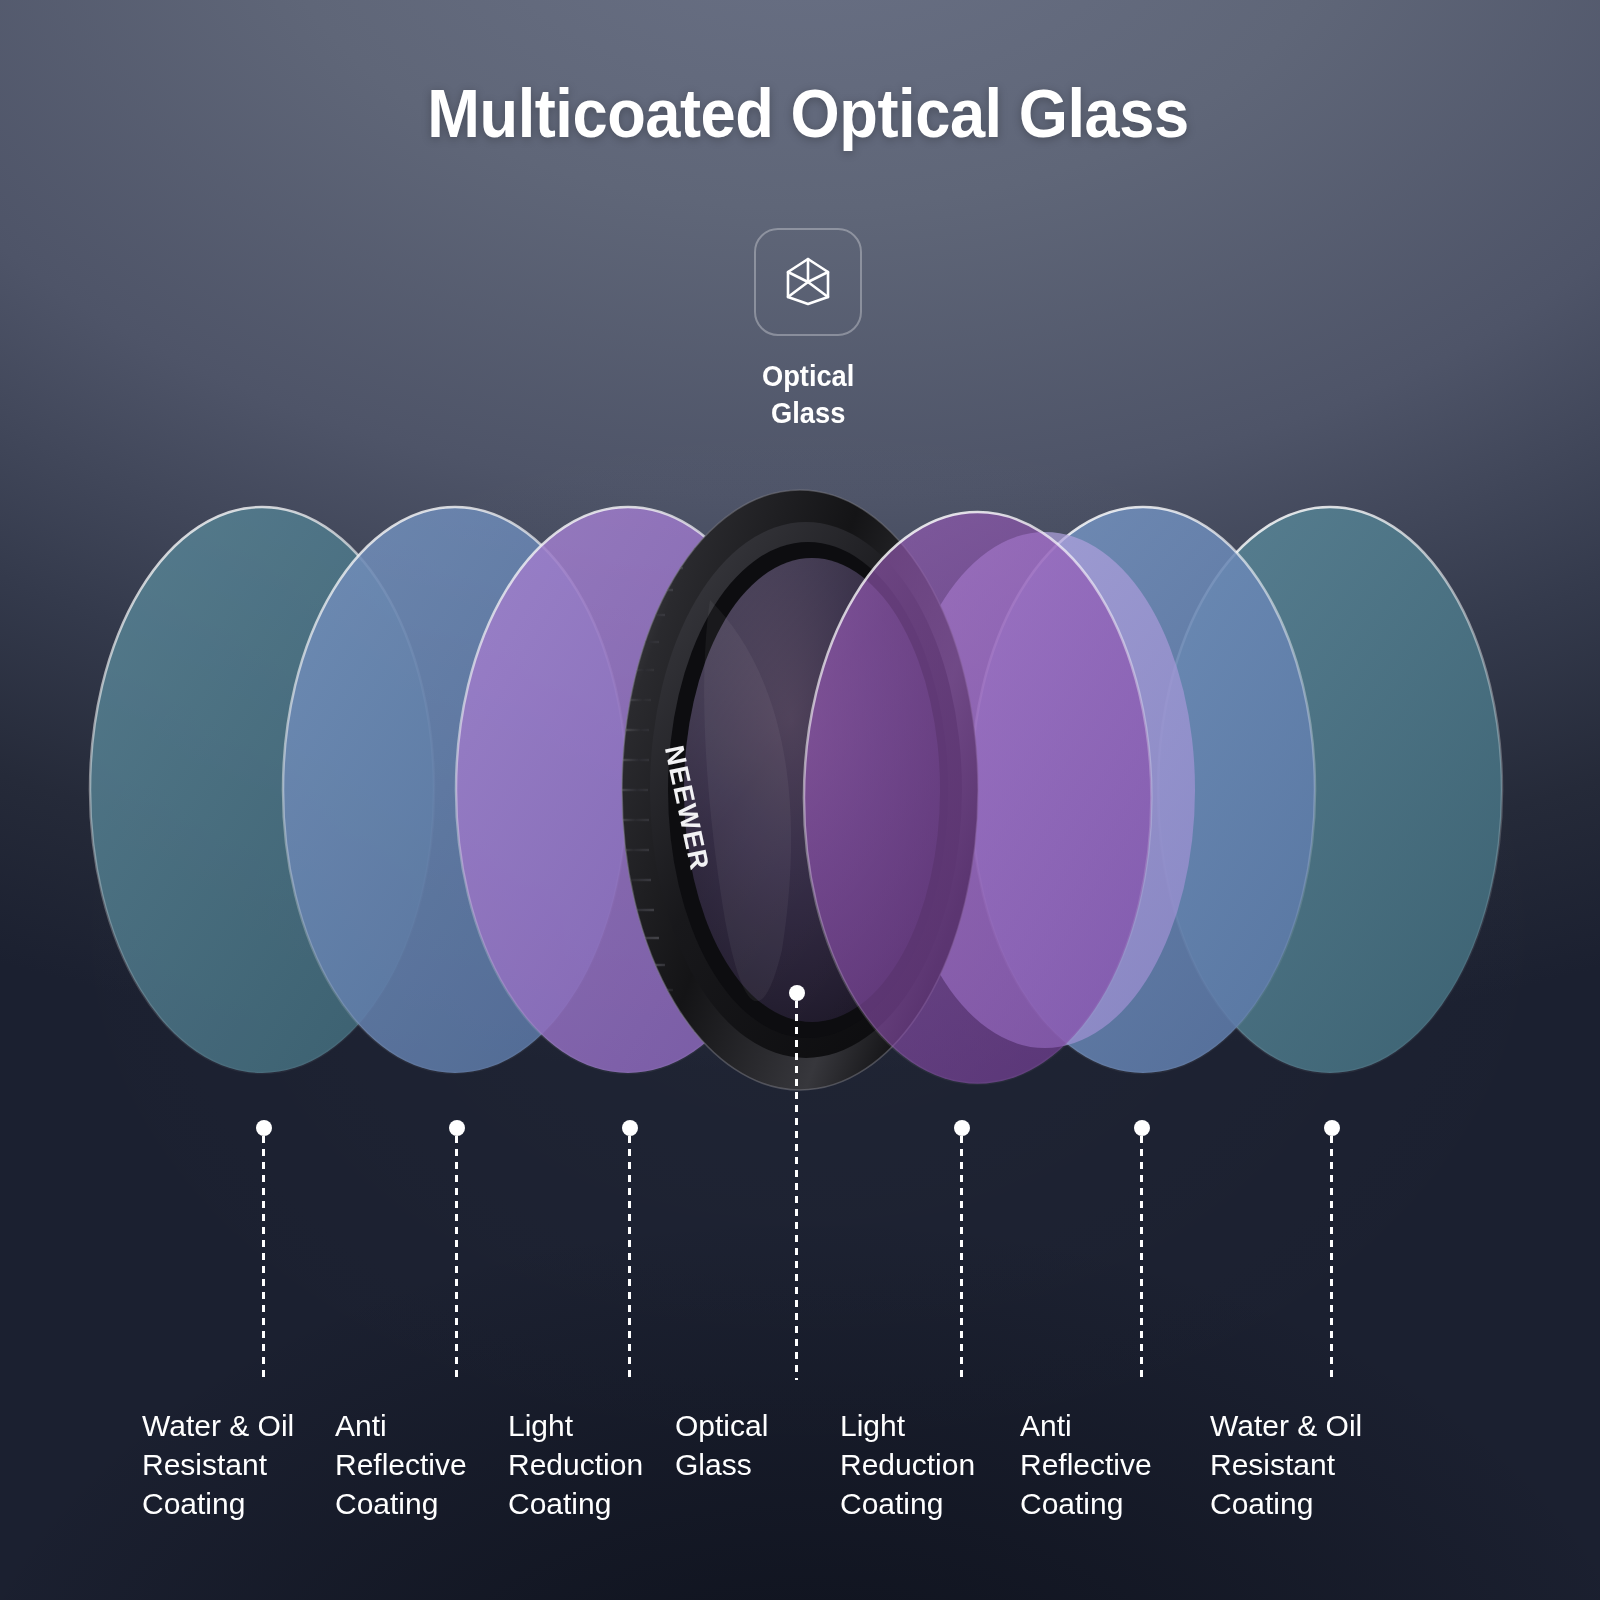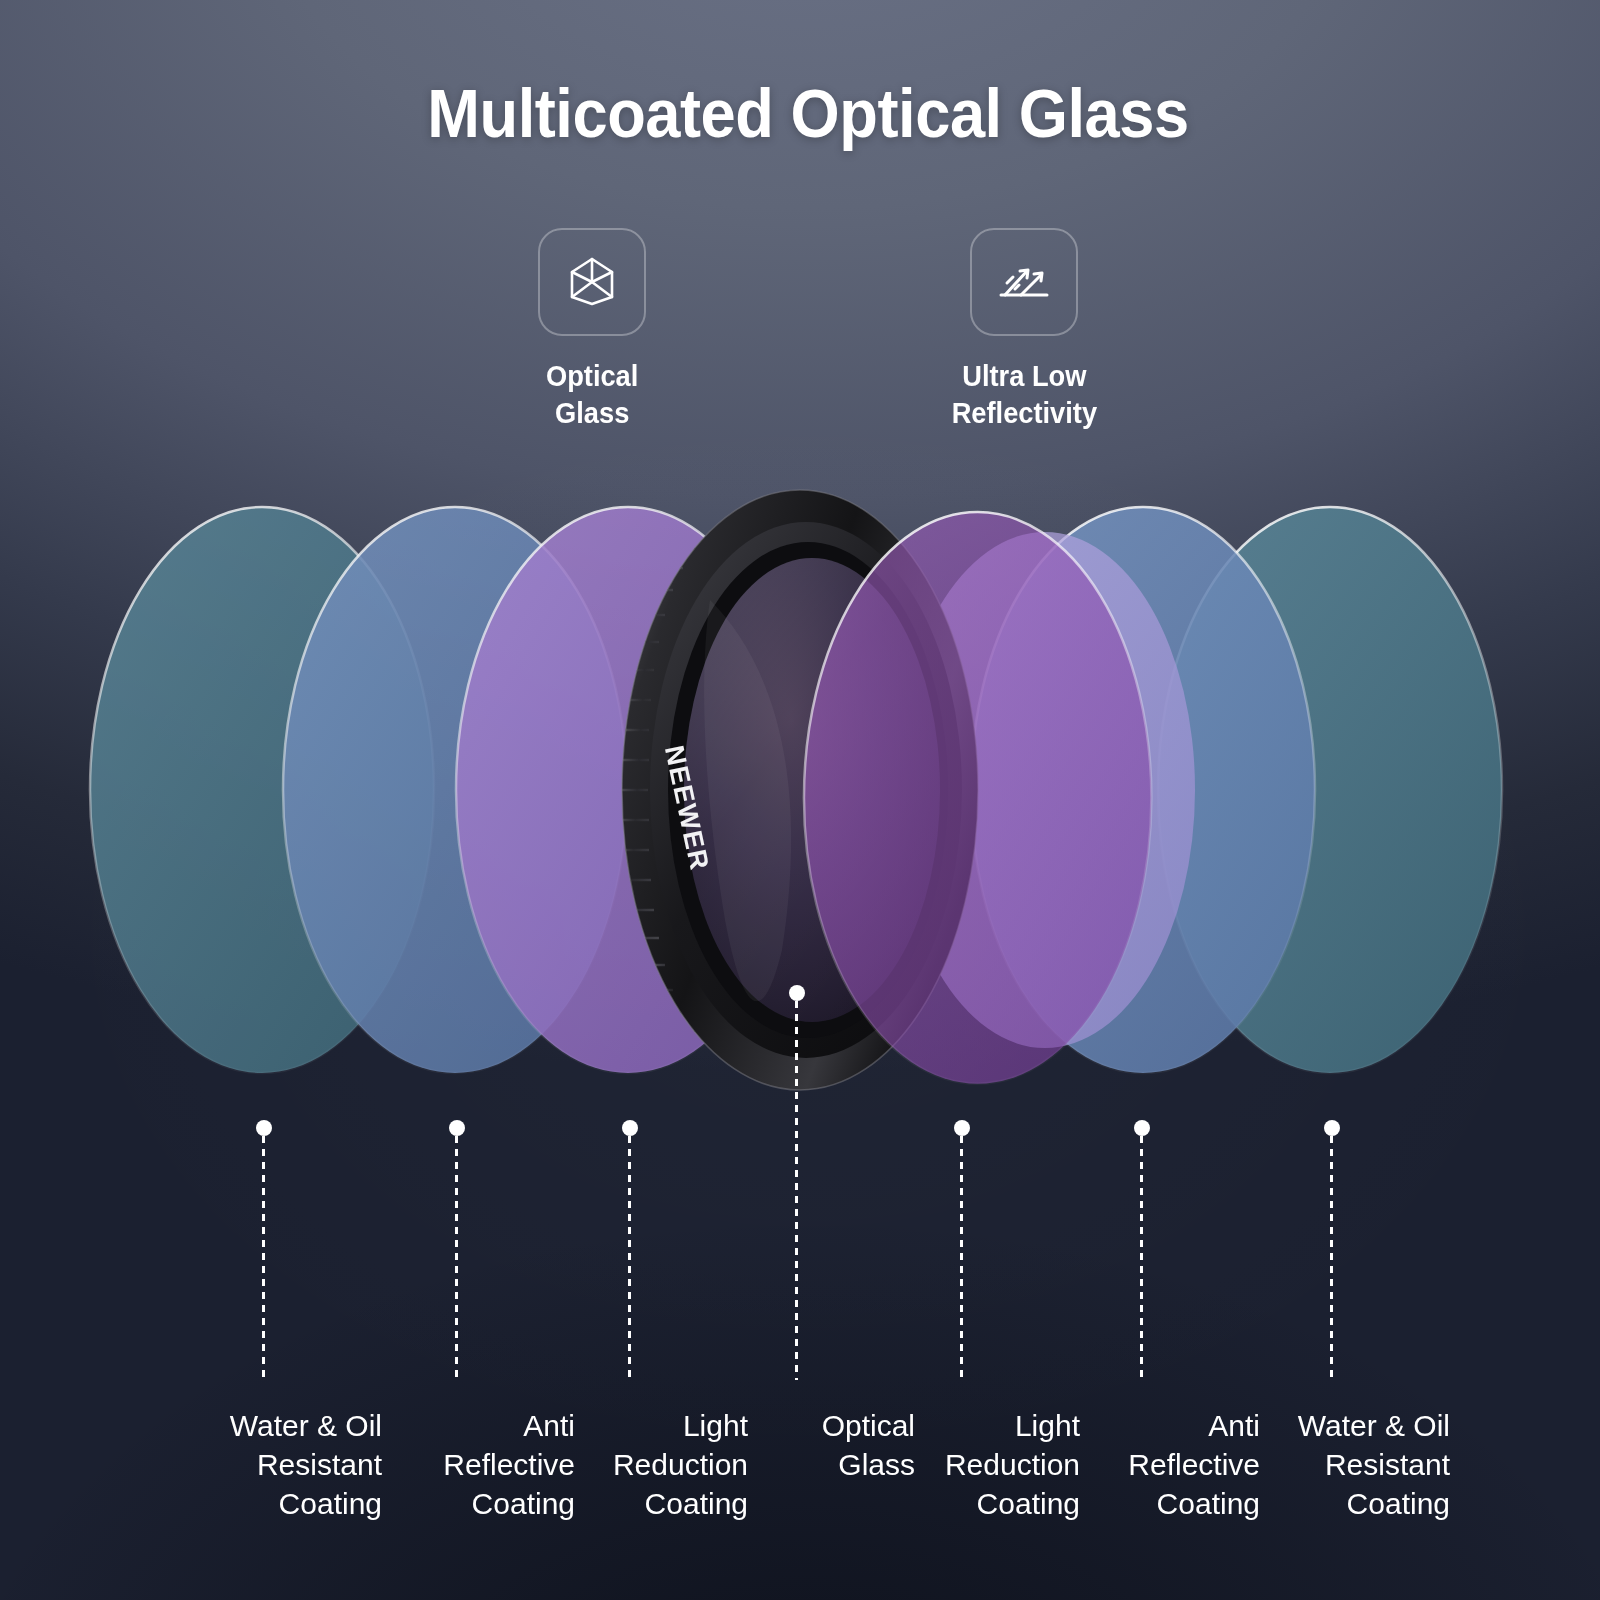--- a/index.html
+++ b/index.html
@@ -122,21 +122,21 @@
     width: 16px;
     height: 16px;
     margin-left: -6.5px;
     border-radius: 50%;
     background: #ffffff;
   }
   .callout-label {
     position: absolute;
     width: 240px;
     margin-left: -120px;
-    text-align: right;
+    text-align: left;
     color: #ffffff;
     font-size: 30px;
     line-height: 1.3;
     font-weight: 400;
     white-space: pre-line;
   }
 </style>
 </head>
 <body>
 
@@ -154,35 +154,20 @@
           <path d="M30 30 L30 7"></path>
           <path d="M30 30 L10 45"></path>
           <path d="M30 30 L50 45"></path>
         </svg>
       </div>
       <div class="feature-label">Optical
 Glass</div>
     </div>
 
 
-    <div class="feature">
-      <div class="icon-box">
-        <svg width="62" height="62" viewBox="0 0 62 62" fill="none" stroke="#ffffff" stroke-width="3" stroke-linecap="round" stroke-linejoin="round">
-          <path d="M8 44 L54 44"></path>
-          <path d="M12 44 L34 20"></path>
-          <path d="M27 20 L35 19 L34 27" fill="none"></path>
-          <path d="M28 44 L48 24"></path>
-          <path d="M41 23 L49 22 L48 30"></path>
-          <path d="M14 32 L20 26"></path>
-          <path d="M22 38 L26 34"></path>
-        </svg>
-      </div>
-      <div class="feature-label">Ultra Low
-Reflectivity</div>
-    </div>
 
   </div>
 
   <svg id="discs" viewBox="0 0 1600 1600">
     <defs>
       <linearGradient id="gTeal" x1="0" y1="0" x2="1" y2="1">
         <stop offset="0%" stop-color="#5a8496"></stop>
         <stop offset="100%" stop-color="#3f6878"></stop>
       </linearGradient>
       <linearGradient id="gBlue" x1="0" y1="0" x2="1" y2="1">

